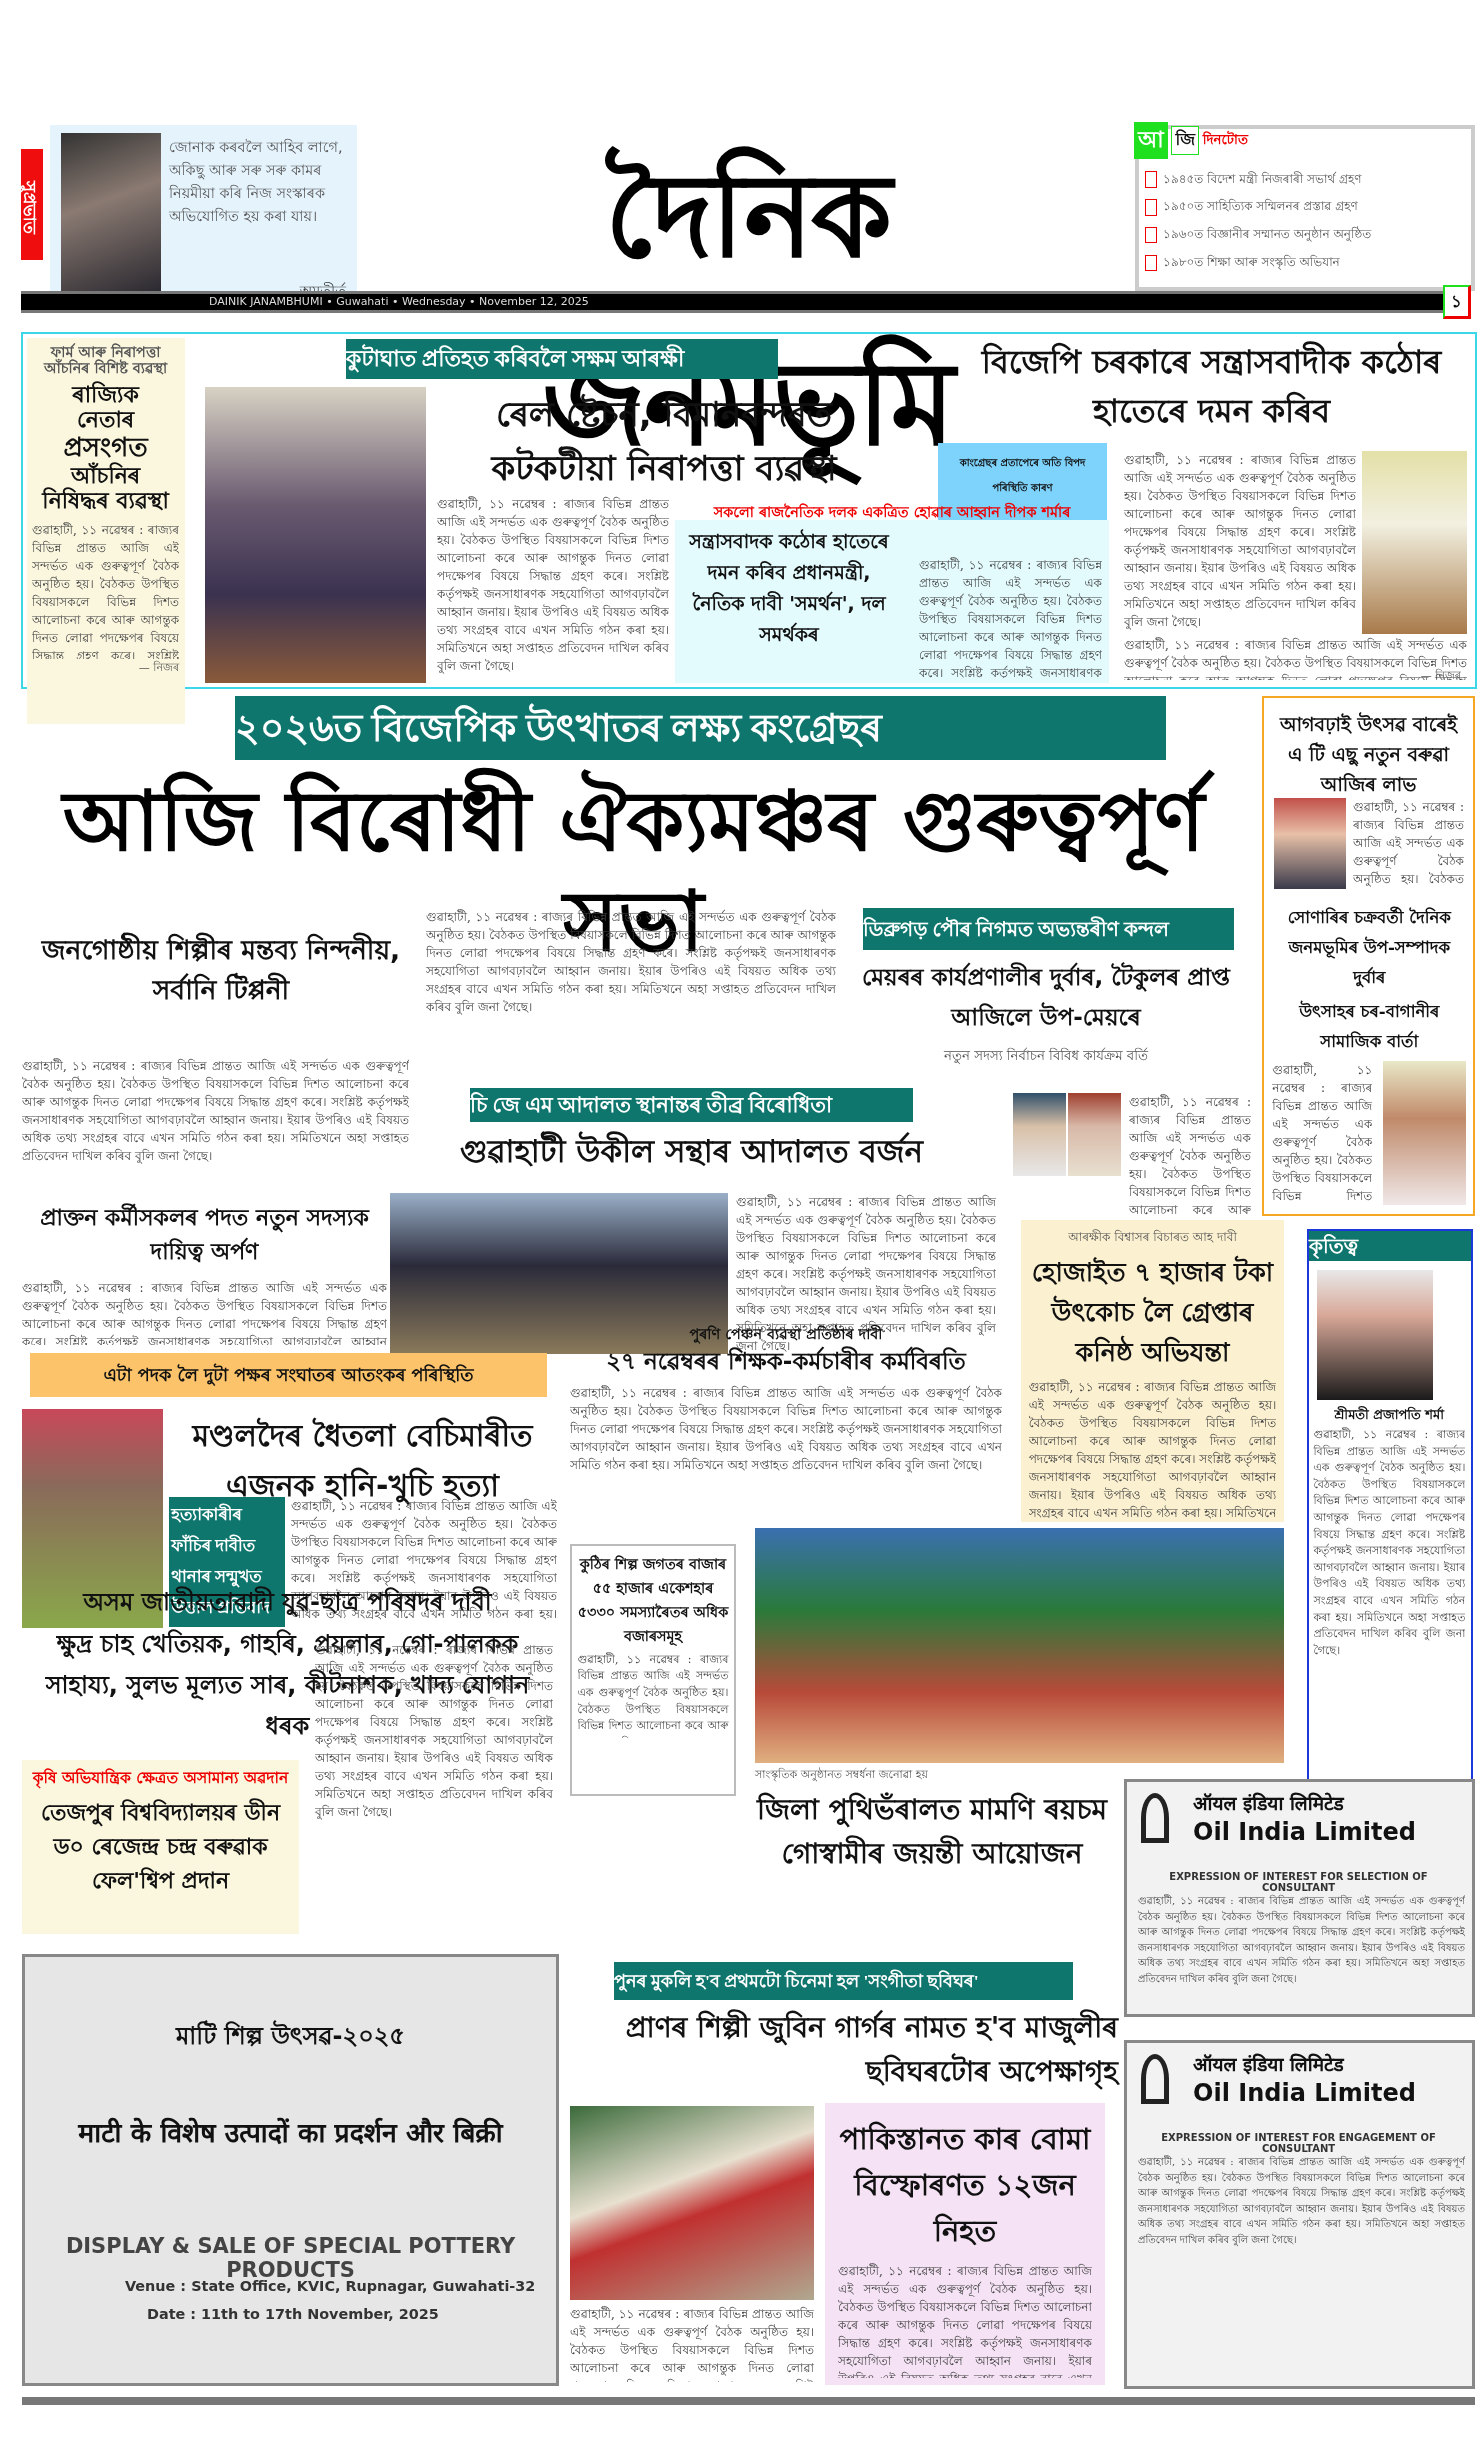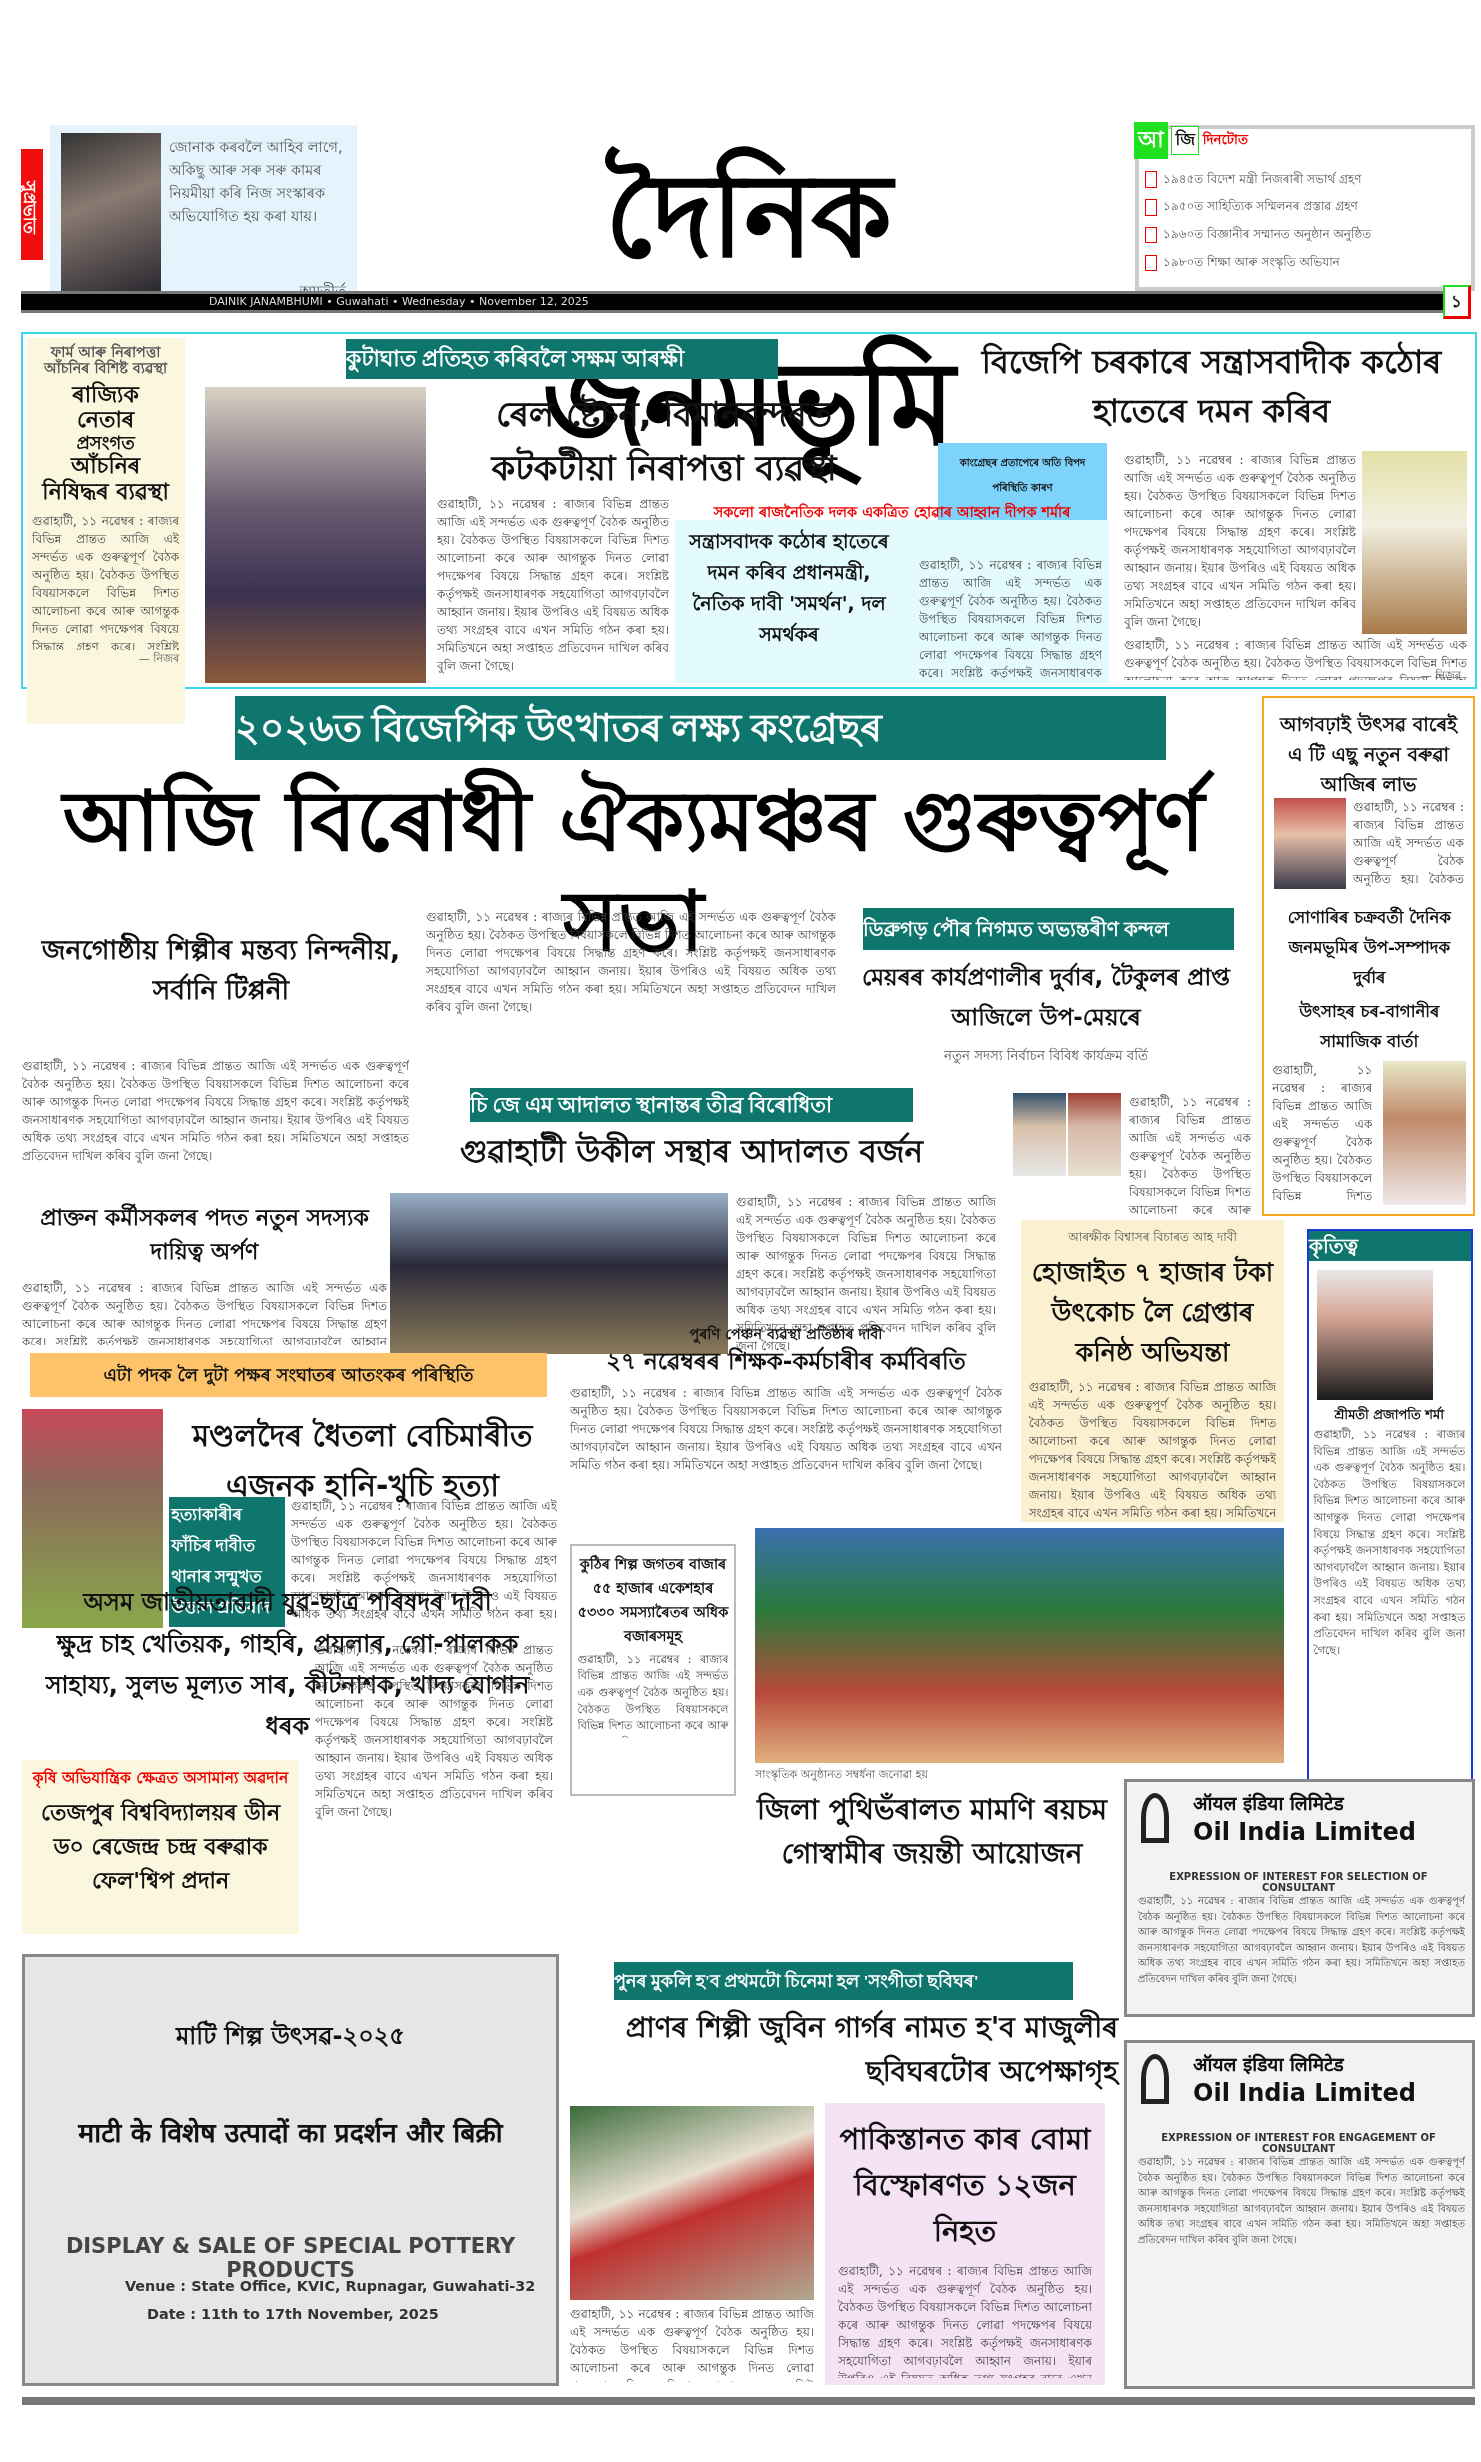--- a/index.html
+++ b/index.html
@@ -56,21 +56,21 @@
   <div style="color:#ddd;font-size:11px;line-height:15.5px;padding-left:188px;">DAINIK JANAMBHUMI • Guwahati • Wednesday • November 12, 2025</div>
 </div>
 <div class="abs" style="left:1443px;top:285px;width:28px;height:34px;border:2.2px solid #1ee01e;border-right:3.3px solid #e00;border-bottom:3.3px solid #e00;background:#fff;text-align:center;font-size:16.6px;font-weight:bold;line-height:30px;">১</div>
 
 <div class="abs" style="left:21px;top:332px;width:1456px;height:357px;border:2.2px solid #39d7e8;"></div>
 
 <div class="abs" style="left:26.6px;top:338px;width:158px;height:386px;background:#fbf7df;padding:5.5px;">
   <div class="hl" style="font-size:14.4px;color:#555;">ফাৰ্ম আৰু নিৰাপত্তা আঁচনিৰ বিশিষ্ট ব্যৱস্থা</div>
   <div class="hl" style="font-size:22px;margin-top:5.5px;">ৰাজ্যিক</div>
   <div class="hl" style="font-size:22px;">নেতাৰ</div>
-  <div class="hl" style="font-size:18px;">প্ৰসংগত</div>
+  <div class="hl" style="font-size:26px;">প্ৰসংগত</div>
   <div class="hl" style="font-size:22px;">আঁচনিৰ</div>
   <div class="hl" style="font-size:22px;">নিষিদ্ধৰ ব্যৱস্থা</div>
   <div class="body-text" style="height:138px;margin-top:7.7px;">গুৱাহাটী, ১১ নৱেম্বৰ : ৰাজ্যৰ বিভিন্ন প্ৰান্তত আজি এই সন্দৰ্ভত এক গুৰুত্বপূৰ্ণ বৈঠক অনুষ্ঠিত হয়। বৈঠকত উপস্থিত বিষয়াসকলে বিভিন্ন দিশত আলোচনা কৰে আৰু আগন্তুক দিনত লোৱা পদক্ষেপৰ বিষয়ে সিদ্ধান্ত গ্ৰহণ কৰে। সংশ্লিষ্ট কৰ্তৃপক্ষই জনসাধাৰণক সহযোগিতা আগবঢ়াবলৈ আহ্বান জনায়। ইয়াৰ উপৰিও এই বিষয়ত অধিক তথ্য সংগ্ৰহৰ বাবে এখন সমিতি গঠন কৰা হয়। সমিতিখনে অহা সপ্তাহত প্ৰতিবেদন দাখিল কৰিব বুলি জনা গৈছে।</div>
   <div class="end">— নিজৰ</div>
 </div>
 
 <div class="abs redbar" style="left:346px;top:339px;width:432px;height:40px;font-size:22px;line-height:40px;">কুটাঘাত প্ৰতিহত কৰিবলৈ সক্ষম আৰক্ষী</div>
 <div class="abs photo" style="left:205px;top:387px;width:221px;height:296px;background:linear-gradient(180deg,#d8d2c4,#6a5a70 40%,#3a3250 70%,#8a5a3a);"></div>
 <div class="abs hl" style="left:437px;top:387px;width:454px;font-size:34px;line-height:54px;">ৰেল ষ্টেচন, বিমানবন্দৰত কটকটীয়া নিৰাপত্তা ব্যৱস্থা</div>
 <div class="abs body-text" style="left:437px;top:495px;width:232px;height:188px;">গুৱাহাটী, ১১ নৱেম্বৰ : ৰাজ্যৰ বিভিন্ন প্ৰান্তত আজি এই সন্দৰ্ভত এক গুৰুত্বপূৰ্ণ বৈঠক অনুষ্ঠিত হয়। বৈঠকত উপস্থিত বিষয়াসকলে বিভিন্ন দিশত আলোচনা কৰে আৰু আগন্তুক দিনত লোৱা পদক্ষেপৰ বিষয়ে সিদ্ধান্ত গ্ৰহণ কৰে। সংশ্লিষ্ট কৰ্তৃপক্ষই জনসাধাৰণক সহযোগিতা আগবঢ়াবলৈ আহ্বান জনায়। ইয়াৰ উপৰিও এই বিষয়ত অধিক তথ্য সংগ্ৰহৰ বাবে এখন সমিতি গঠন কৰা হয়। সমিতিখনে অহা সপ্তাহত প্ৰতিবেদন দাখিল কৰিব বুলি জনা গৈছে।</div>

